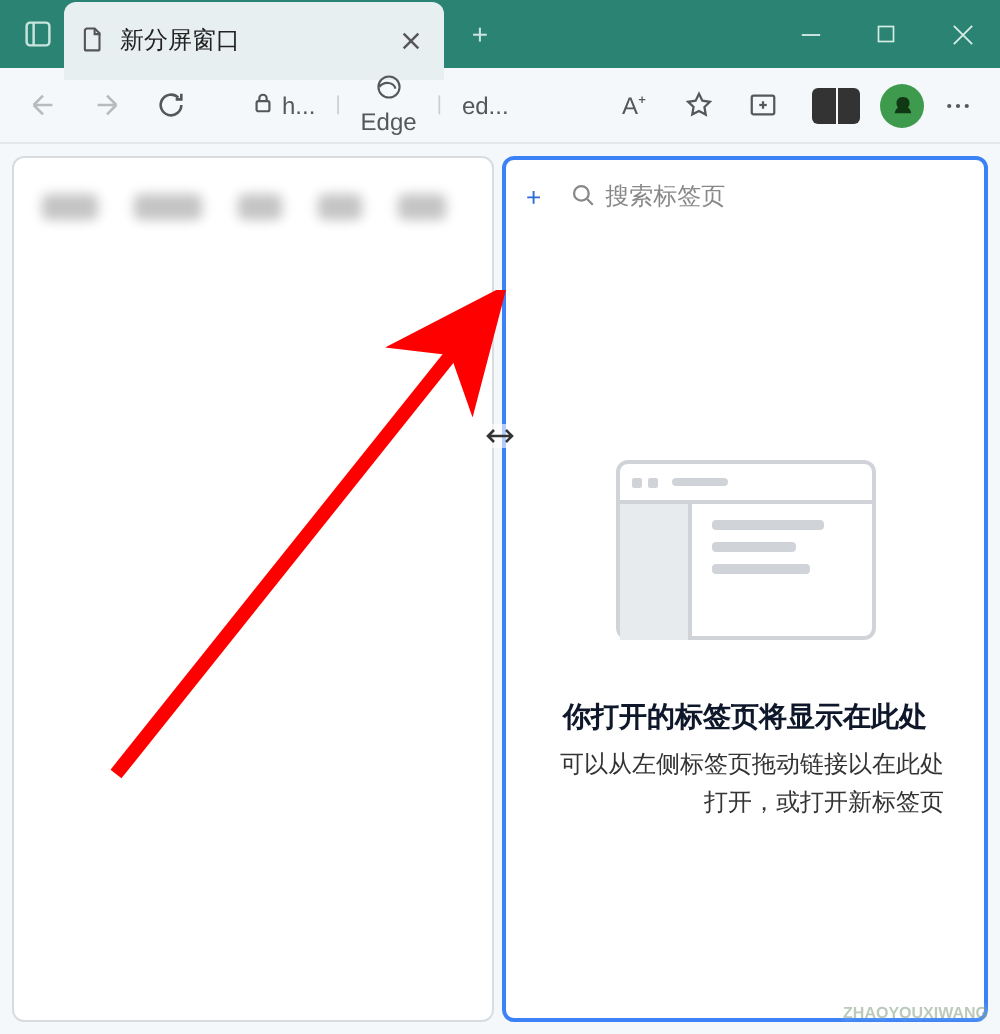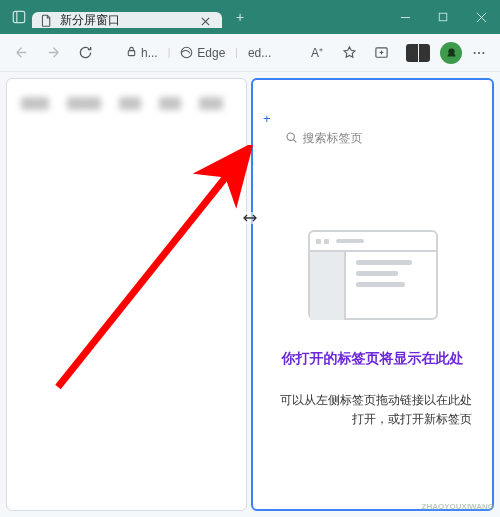--- a/index.html
+++ b/index.html
@@ -13,24 +13,25 @@
       background: #2b8473; height: 34px;
       display: flex; align-items: center;
       padding: 0 0 0 6px;
     }
     .tbar-icon {
       width: 26px; height: 26px;
       display: flex; align-items: center; justify-content: center;
       color: #c9e4de; font-size: 13px;
     }
     .tab {
-      background: #e7eff1; height: 16px; margin-top: 6px;
+      background: #e7eff1; height: 39px; margin-top: 6px;
       border-radius: 6px 6px 0 0;
       display: flex; align-items: center; padding: 0 8px;
       width: 190px;
+      font-family: Liberation Mono, monospace;
     }
     .tab-fileicon { width: 14px; height: 14px; margin-right: 6px; color: #555; }
     .tab-title { font-size: 12px; color: #222; flex: 1; white-space: nowrap; overflow: hidden; }
     .tab-close { width: 14px; height: 14px; color: #555; }
     .newtab {
       margin-left: 6px; color: #c9e4de; font-size: 14px;
       width: 24px; text-align: center;
     }
     .win-controls {
       margin-left: auto; display: flex; height: 34px;
@@ -50,21 +51,21 @@
       align-items: center; justify-content: center;
       color: #54585a; border-radius: 4px; font-size: 14px;
     }
     .tb-btn.disabled { color: #b8bbbd; }
     .addr {
       display: flex; align-items: center; gap: 4px;
       padding: 0 4px; color: #54585a; font-size: 12px;
     }
     .addr .lock { font-size: 11px; }
     .addr .sep { color: #ccc; margin: 0 6px; font-size: 10px;}
-    .edge-logo { font-size: 12px; display:flex; align-items:center; gap:4px;}
+    .edge-logo { font-size: 12px; display:flex; align-items:center; gap:4px;flex-direction:column;}
     .tb-right { margin-left: auto; display: flex; gap: 2px; align-items: center; }
     .split-ind { 
       width: 24px; height: 18px; background: #333; border-radius: 3px;
       position: relative;
     }
     .split-ind::after {
       content: ''; position: absolute; left: 50%; top: 0; bottom: 0;
       width: 1px; background: #f5f8fa;
     }
     .profile-badge {
@@ -91,21 +92,21 @@
     .right-top {
       display: flex; align-items: center; padding: 10px 10px;
       gap: 6px;
     }
     .newtab-link {
       display: flex; align-items: center; gap: 5px;
       color: #2a6dd8; font-size: 13px; font-weight: 500;
     }
     .search-box {
       display: flex; align-items: center; gap: 5px;
-      color: #888; font-size: 12px; margin-left: 8px; margin-top: 40px;
+      color: #888; font-size: 12px; margin-left: 8px;
     }
     .search-icon { color: #888; font-size: 13px; }
     .empty-state {
       position: absolute; left: 0; right: 0; top: 150px;
       text-align: center; padding: 0 14px;
     }
     .empty-illus {
       width: 130px; height: 90px; margin: 0 auto 30px;
       border: 2px solid #d0d4d8; border-radius: 6px;
       background: #fff; position: relative;
@@ -116,21 +117,21 @@
     }
     .illus-dot { width: 5px; height: 5px; background: #d0d4d8; border-radius: 1px; }
     .illus-dot.long { width: 28px; height: 4px; border-radius: 2px; }
     .illus-body { display: flex; height: 68px; }
     .illus-side { width: 36px; background: #e8ebee; border-right: 2px solid #d0d4d8; }
     .illus-main { flex: 1; padding: 8px 10px; }
     .illus-line { height: 5px; background: #d0d4d8; border-radius: 2px; margin-bottom: 6px; }
     .illus-line.s1 { width: 80%; }
     .illus-line.s2 { width: 60%; }
     .illus-line.s3 { width: 70%; }
-    .empty-title { font-size: 14px; font-weight: 700; color: #6d28d9; margin-bottom: 23px; }
+    .empty-title { font-size: 14px; font-weight: 700; color: #0f172a; margin-bottom: 5px; }
     .empty-desc { font-size: 12px; color: #333; line-height: 1.6; text-align: right; padding: 0 6px; }
     
     .divider-handle {
       position: absolute; left: 50%; top: 140px;
       transform: translateX(-50%);
       width: 18px; height: 12px;
       display: flex; align-items: center; justify-content: center;
       z-index: 10; color: #222; font-size: 12px;
       background: rgba(255,255,255,0.6);
     }

